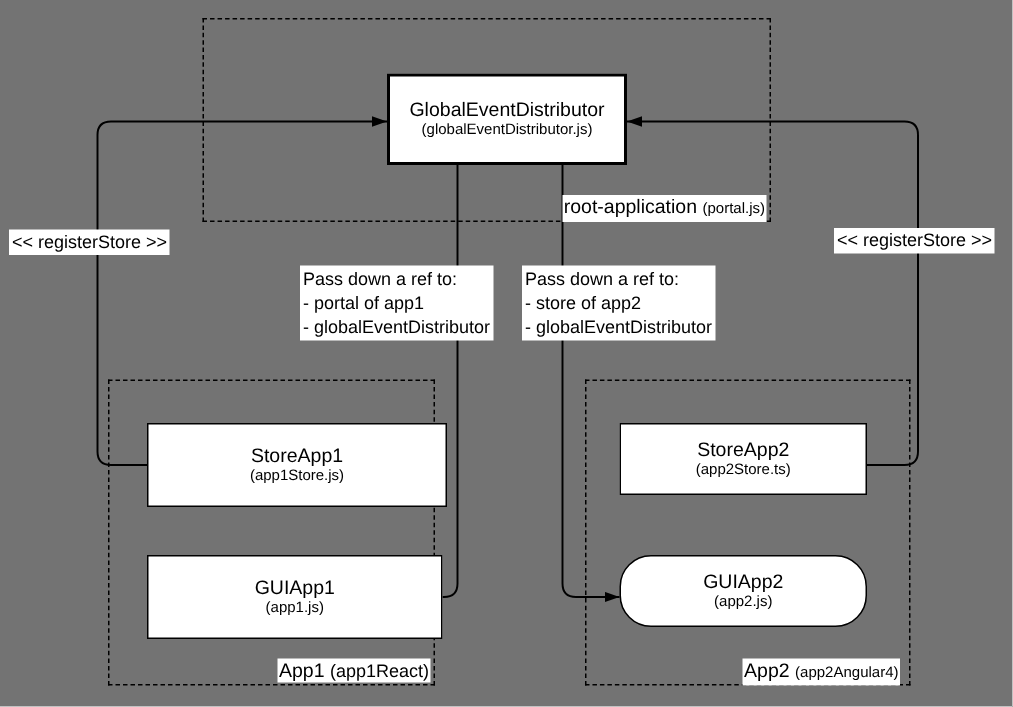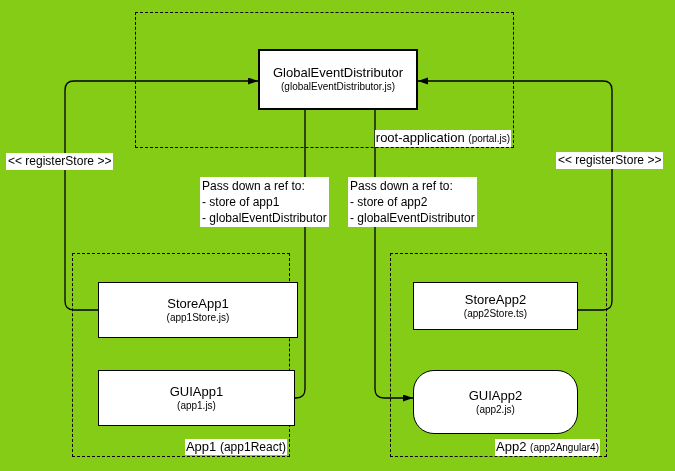--- a/index.html
+++ b/index.html
@@ -1,17 +1,17 @@
 <!DOCTYPE html>
 <html><head>
 <meta charset="utf-8">
 <style>
   html,body{margin:0;padding:0;background:#ffffff;}
   #canvas{
-    position:relative;width:675px;height:471px;background:#84cc16;
+    position:relative;width:675px;height:471px;background:#737373;
     font-family:"Liberation Sans","DejaVu Sans",sans-serif;color:#000;
     overflow:hidden;
   }
   #wires{position:absolute;left:0;top:0;width:675px;height:471px;z-index:1;}
   .dashed-box{position:absolute;border:1px dashed #000;box-sizing:border-box;z-index:0;background:transparent;}
   .node{
     position:absolute;border:1px solid #000;box-sizing:border-box;background:#ffffff;
     display:flex;flex-direction:column;align-items:center;justify-content:center;
     z-index:2;text-align:center;line-height:1.25;
   }
@@ -64,21 +64,21 @@
   <div class="corner-label" style="right:164px;top:130px;">
     <span>root-application</span>
     <span class="sub">(portal.js)</span>
   </div>
 
   <div class="edge-label" style="left:6px;top:153px;">&lt;&lt; registerStore &gt;&gt;</div>
   <div class="edge-label" style="left:556px;top:152px;">&lt;&lt; registerStore &gt;&gt;</div>
 
   <div class="note" style="left:200px;top:177px;">
     <div>Pass down a ref to:</div>
-    <div>- store of app1</div>
+    <div>- portal of app1</div>
     <div>- globalEventDistributor</div>
   </div>
   <div class="note" style="left:348px;top:177px;">
     <div>Pass down a ref to:</div>
     <div>- store of app2</div>
     <div>- globalEventDistributor</div>
   </div>
 
   <div class="node" style="left:98px;top:282px;width:200px;height:56px;">
     <div class="title">StoreApp1</div>
@@ -90,21 +90,21 @@
   </div>
   <div class="corner-label" id="app1-label" style="right:388px;top:439px;">
     <span>App1</span>
     <span class="sub">(app1React)</span>
   </div>
 
   <div class="node" style="left:413px;top:282px;width:165px;height:48px;">
     <div class="title">StoreApp2</div>
     <div class="subtitle">(app2Store.ts)</div>
   </div>
-  <div class="node" style="left:413px;top:370px;width:165px;height:64px;border-radius:21px;">
+  <div class="node" style="left:413px;top:370px;width:165px;height:48px;border-radius:21px;">
     <div class="title">GUIApp2</div>
     <div class="subtitle">(app2.js)</div>
   </div>
   <div class="corner-label" id="app2-label" style="right:75px;top:439px;">
     <span>App2</span>
     <span class="sub">(app2Angular4)</span>
   </div>
 
 </div>
 

